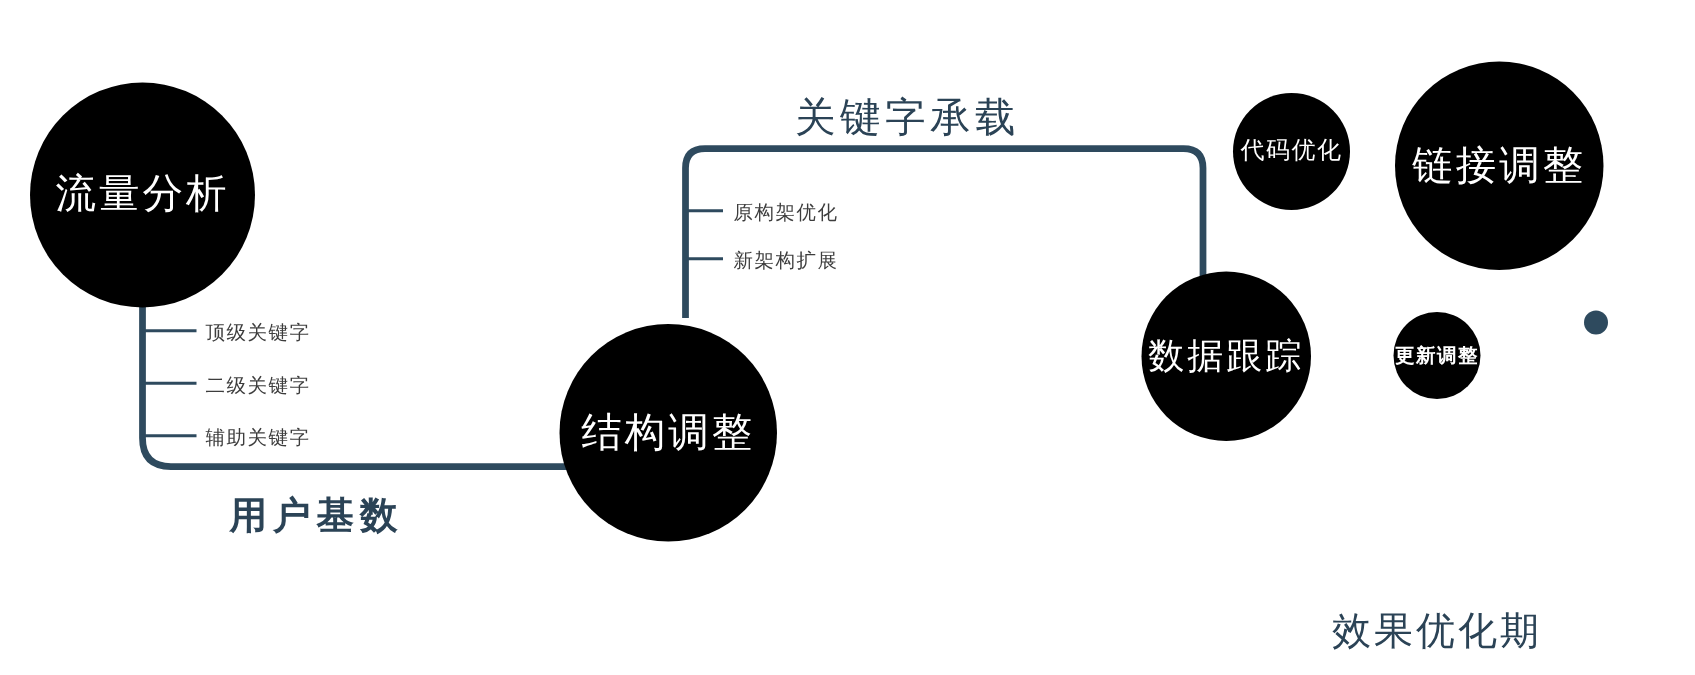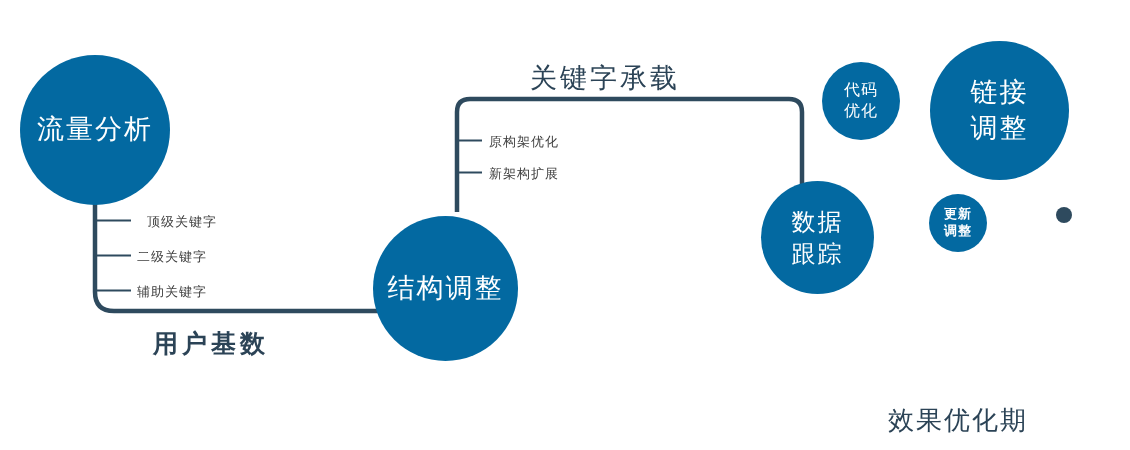--- a/index.html
+++ b/index.html
@@ -27,24 +27,24 @@
     stroke-width: 4.5px;
   }
   .tick {
     fill: none;
     stroke: #2e4a5e;
     stroke-width: 2px;
   }
   .node {
     position: absolute;
     border-radius: 50%;
-    background: #0369a1;
+    background: #000000;
     color: #ffffff;
     display: flex;
-    flex-direction: column;
+    flex-direction: row;
     align-items: center;
     justify-content: center;
     text-align: center;
     letter-spacing: 2px;
     line-height: 1.3;
   }
   .node span { display: block; }
   .lbl {
     position: absolute;
     color: #2b4356;
@@ -94,34 +94,34 @@
   <div class="node" style="left:822px; top:62px; width:78px; height:78px; font-size:16px; letter-spacing:1px;">
     <span>代码</span>
     <span>优化</span>
   </div>
 
   <div class="node" style="left:930px; top:41px; width:139px; height:139px; font-size:27px;">
     <span>链接</span>
     <span>调整</span>
   </div>
 
-  <div class="node" style="left:929px; top:194px; width:58px; height:58px; font-size:13px; font-weight:700; letter-spacing:1px;">
+  <div class="node" style="left:929px; top:208px; width:58px; height:58px; font-size:13px; font-weight:700; letter-spacing:1px;">
     <span>更新</span>
     <span>调整</span>
   </div>
 
   <div class="dot" style="left:1056px; top:207px; width:16px; height:16px;"></div>
 
 
   <div class="lbl" style="left:530px; top:60px; font-size:27px; letter-spacing:3px;">关键字承载</div>
 
   <div class="lbl" style="left:153px; top:327px; font-size:25px; font-weight:700; letter-spacing:4px;text-align:right;">用户基数</div>
 
   <div class="lbl" style="left:888px; top:403px; font-size:26px; letter-spacing:2px;">效果优化期</div>
 
-  <div class="small-lbl" style="left:147px; top:213px;">顶级关键字</div>
+  <div class="small-lbl" style="left:137px; top:213px;">顶级关键字</div>
   <div class="small-lbl" style="left:137px; top:248px;">二级关键字</div>
   <div class="small-lbl" style="left:137px; top:283px;">辅助关键字</div>
 
   <div class="small-lbl" style="left:489px; top:133px;text-align:center;">原构架优化</div>
   <div class="small-lbl" style="left:489px; top:165px;">新架构扩展</div>
 
 </div>
 
 </body></html>

